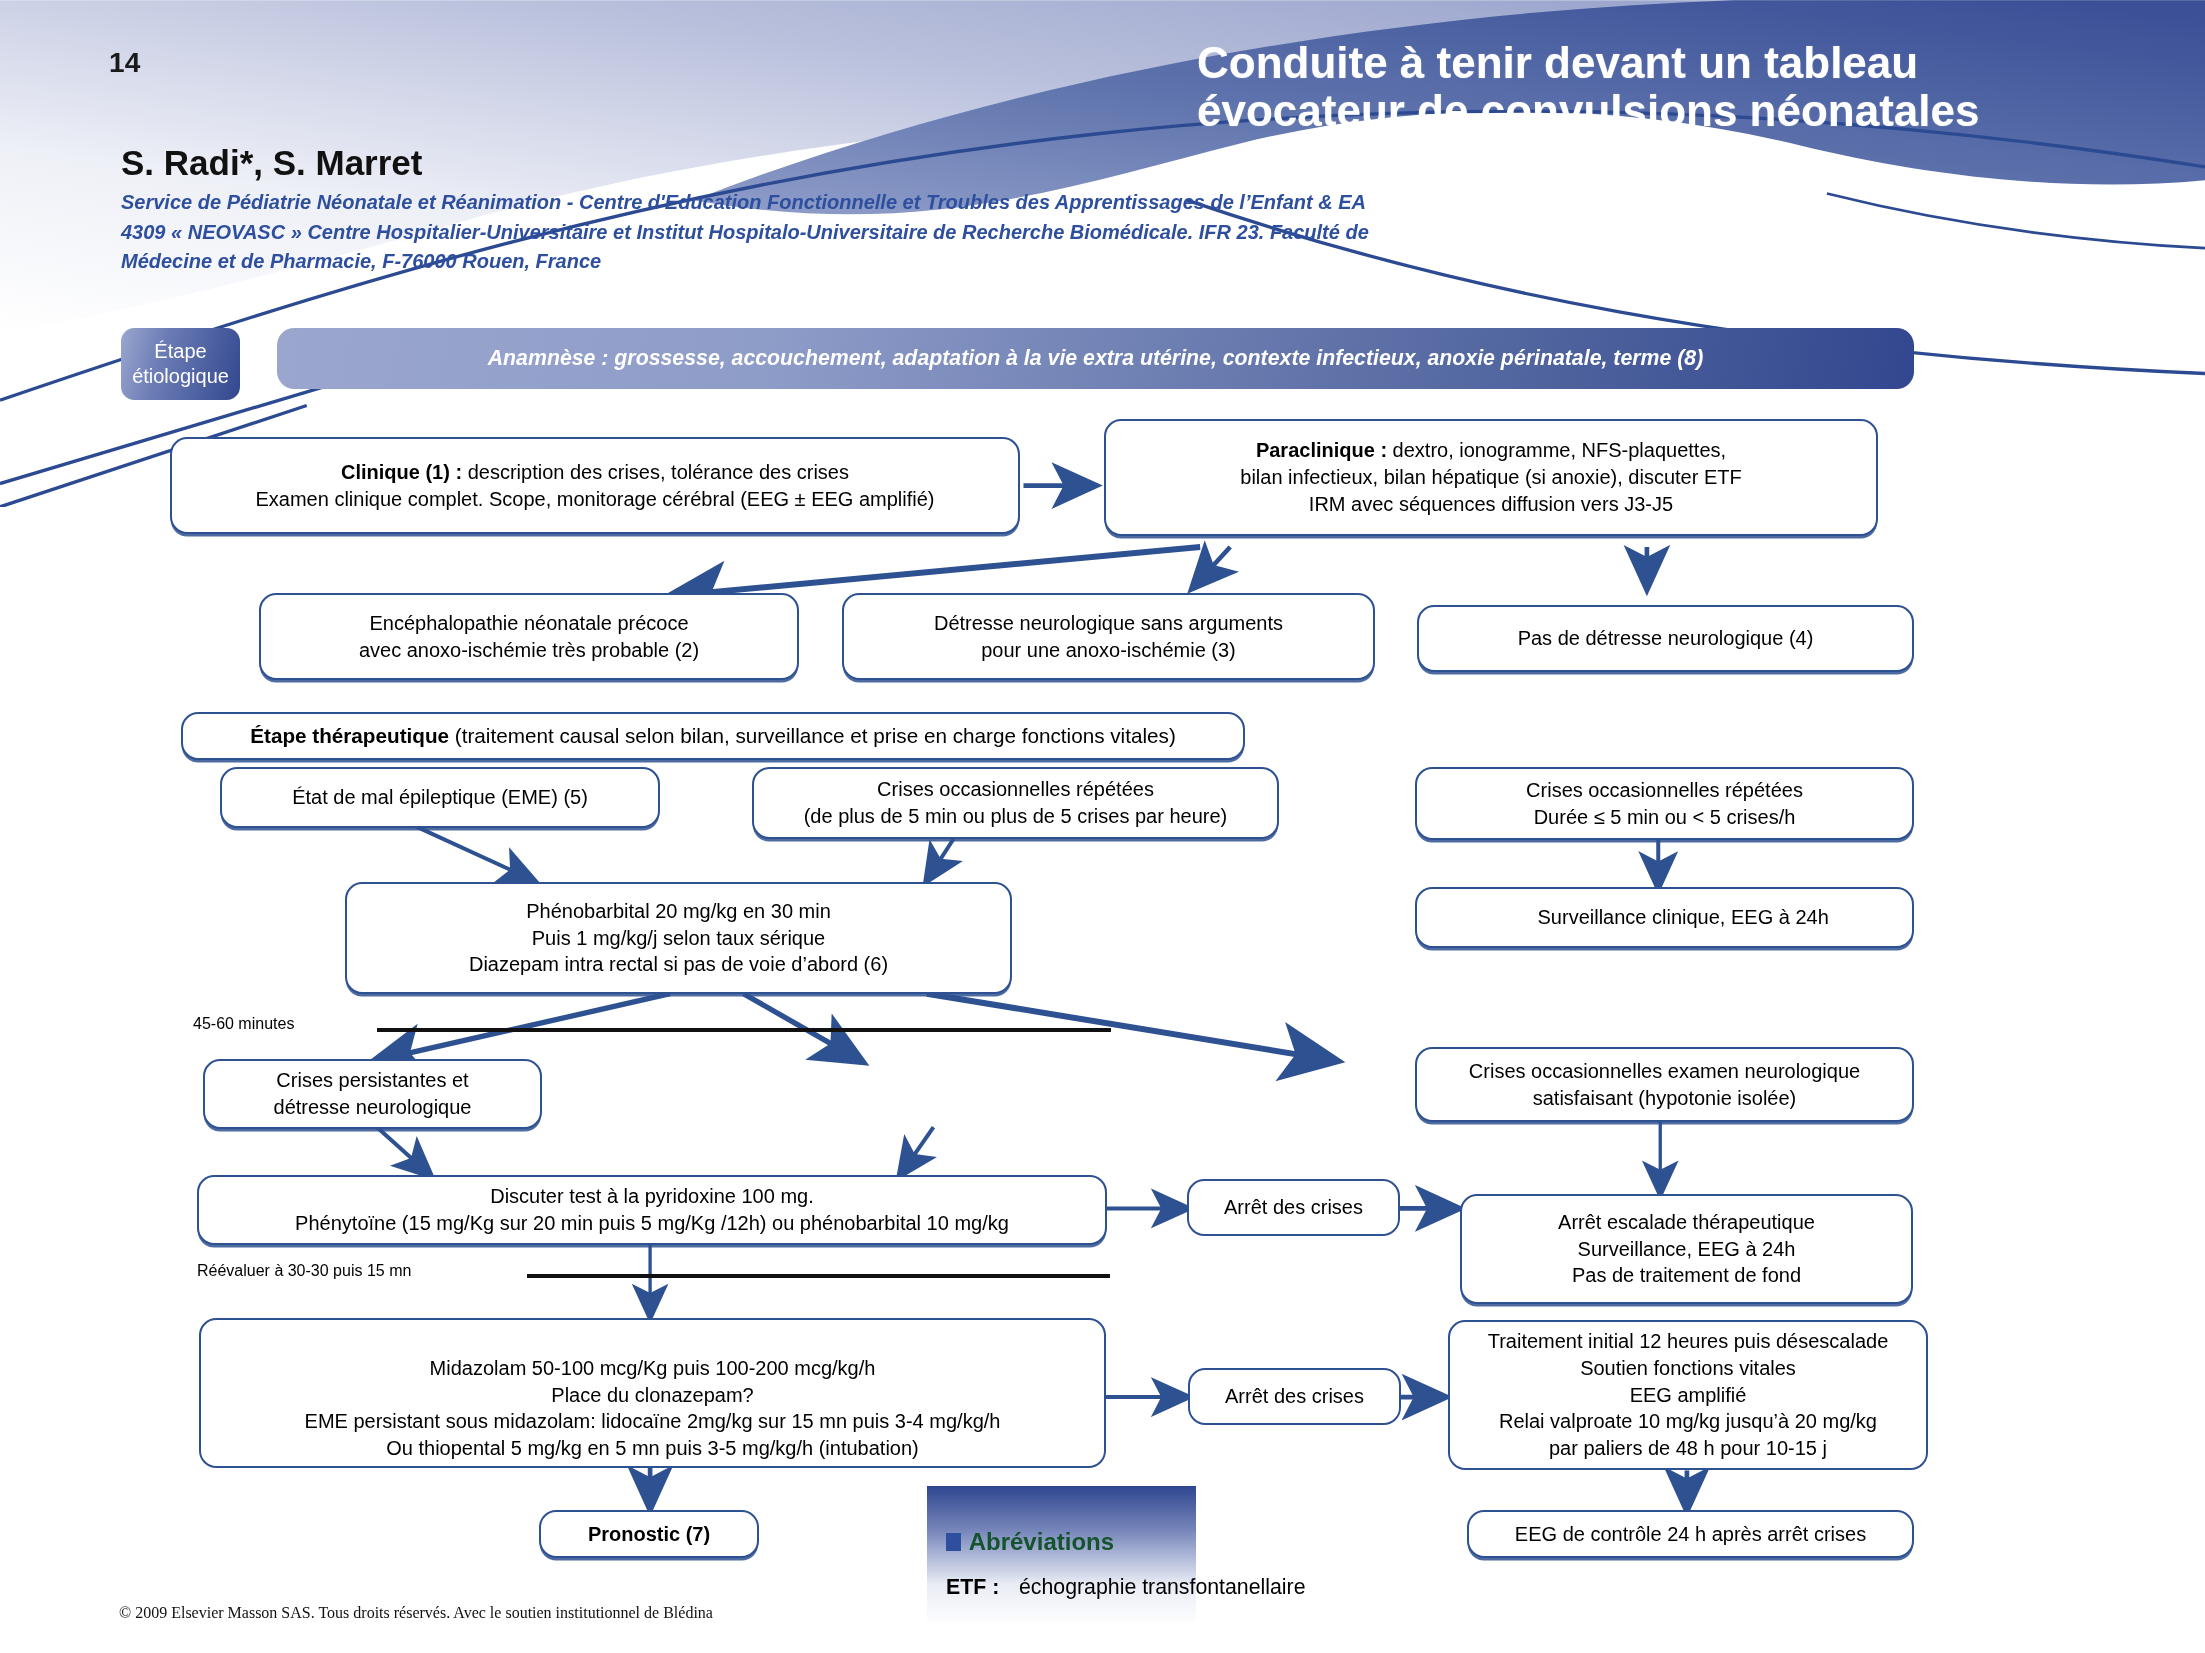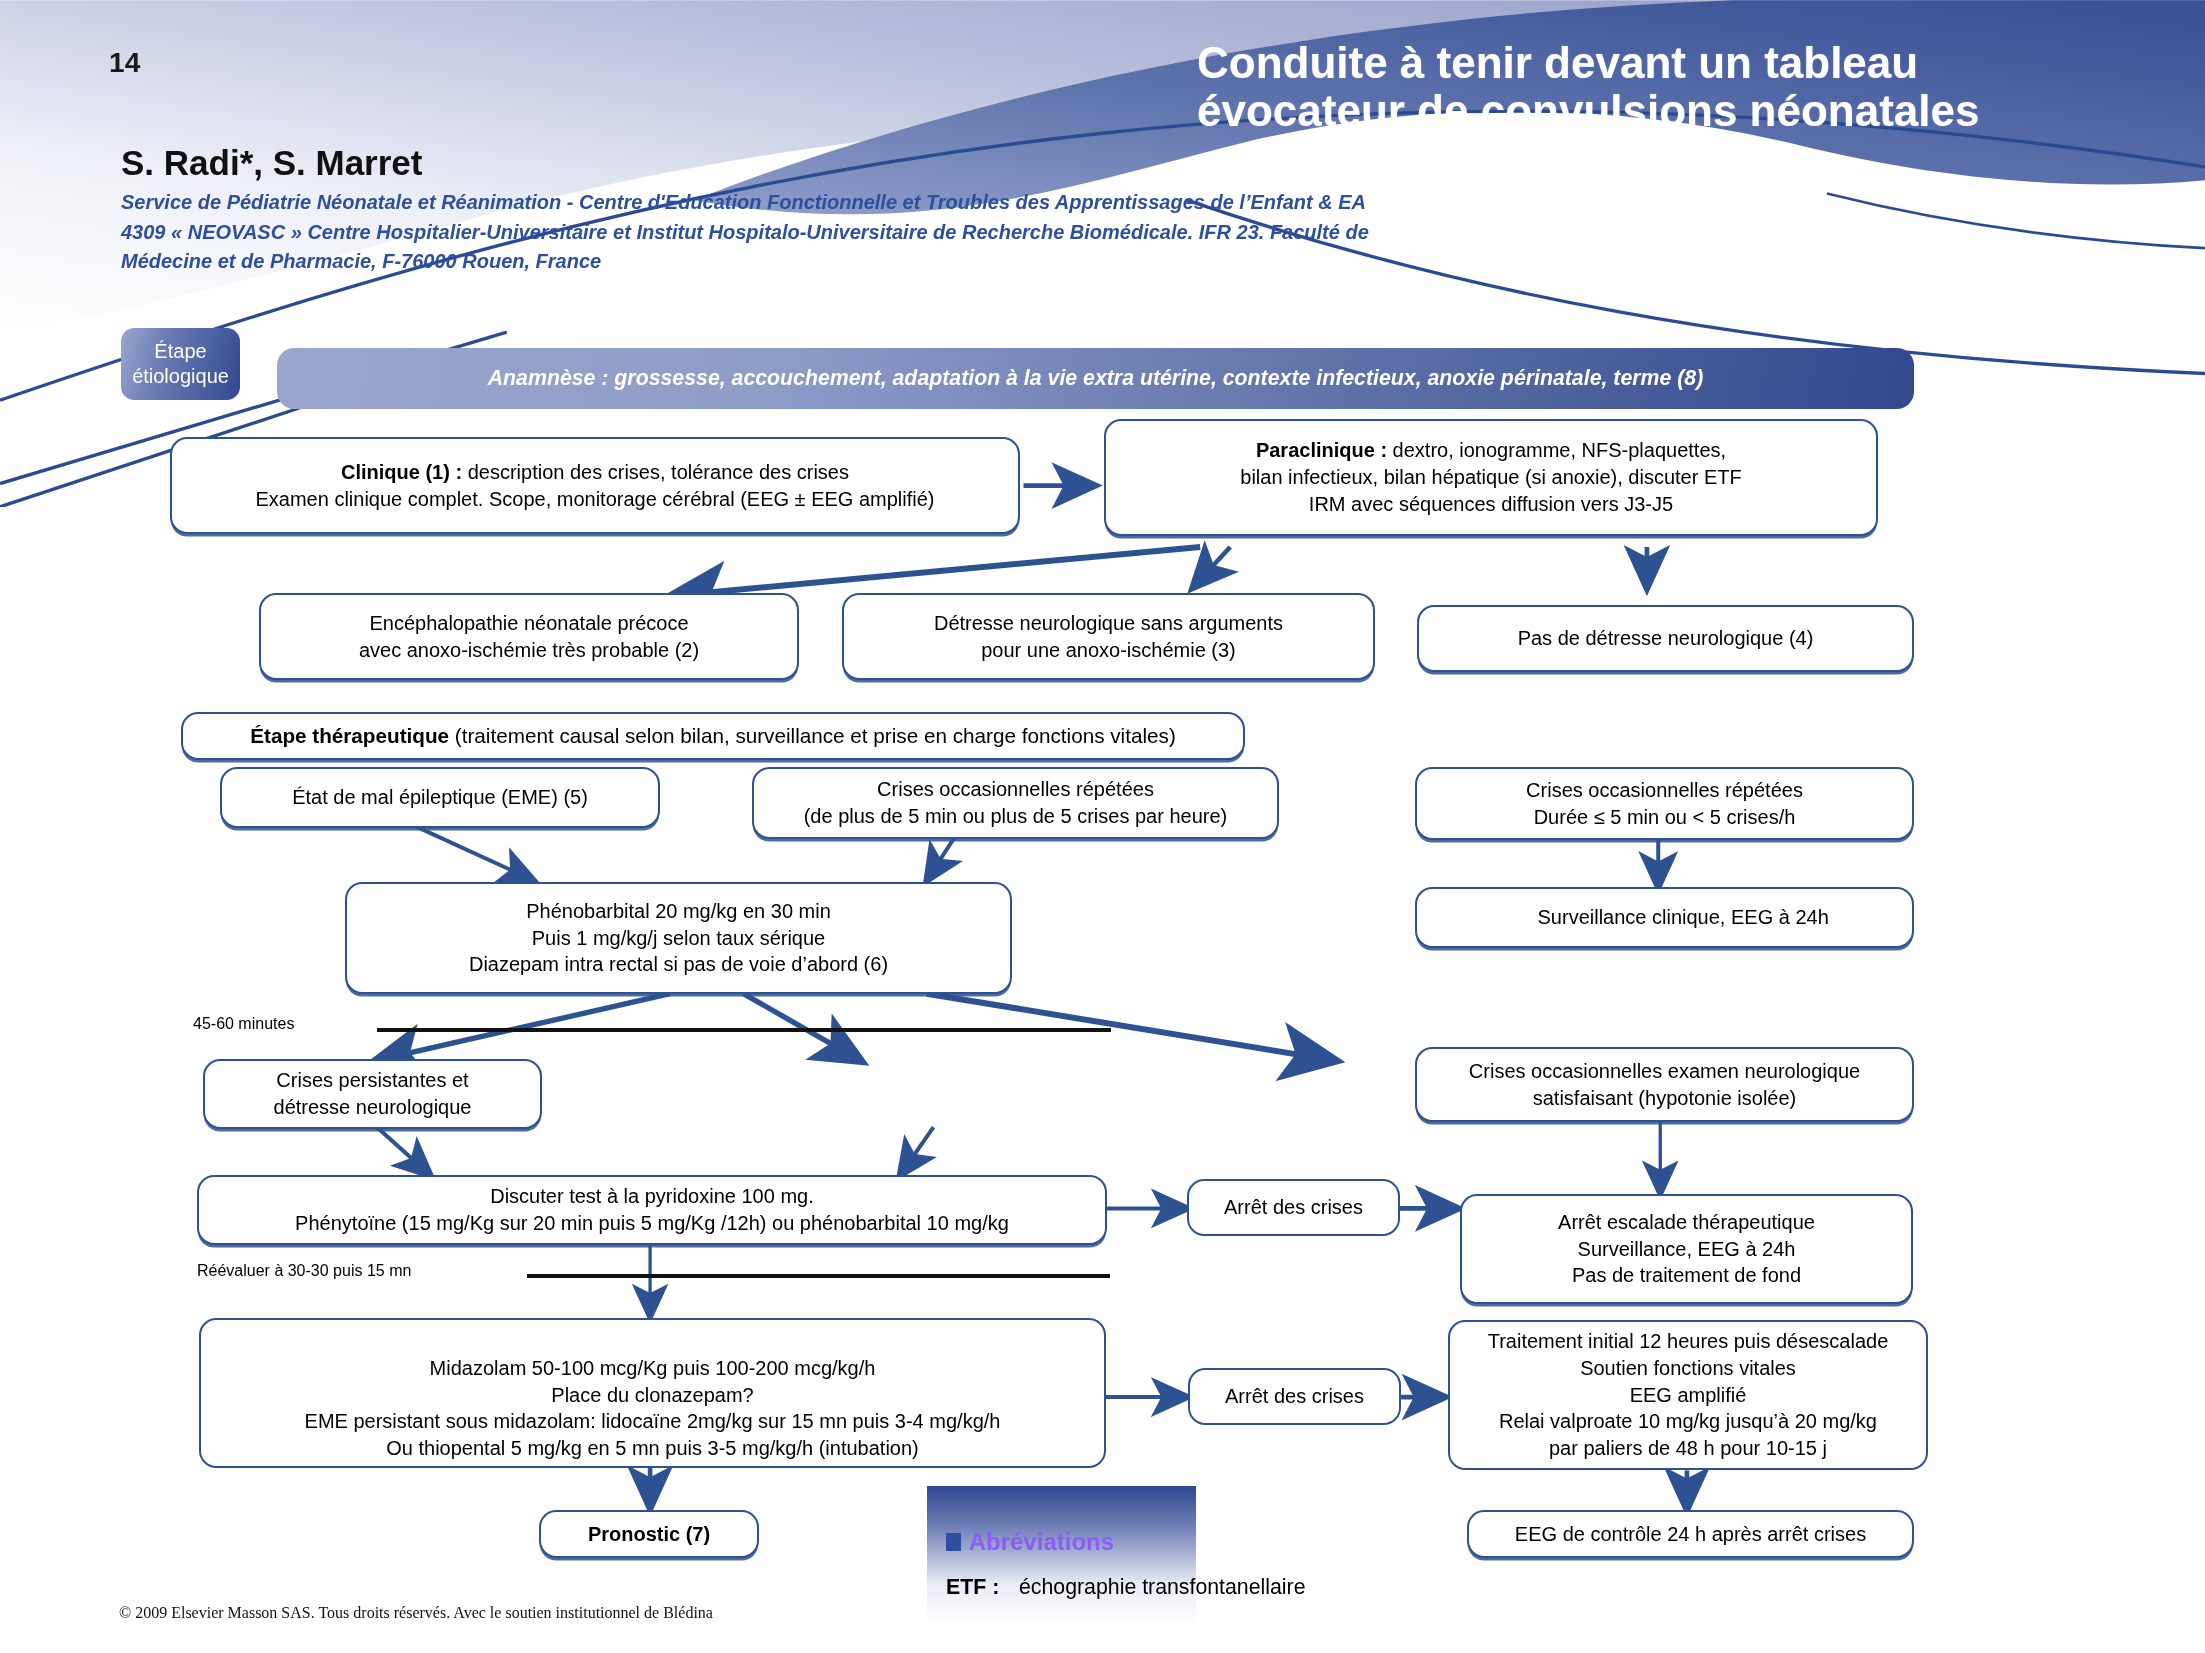--- a/index.html
+++ b/index.html
@@ -97,21 +97,20 @@
     background:linear-gradient(100deg,#9aa6ce 0%,#8e9cc8 30%,#52669f 75%,#32478f 100%);
     color:#ffffff;
     display:flex;
     align-items:center;
     justify-content:center;
     text-align:center;
     font-size:21.3px;
     font-style:italic;
     font-weight:bold;
     padding:0 13.3px;
-    margin-top:20px;
   }
 
   .ruleline{
     position:absolute;
     height:4px;
     background:#111111;
   }
   .rulelabel{
     position:absolute;
     font-size:16px;
@@ -124,21 +123,21 @@
     position:absolute;
     left:927px; top:1486px;
     width:269px; height:140px;
     background:linear-gradient(180deg,#2f468f 0%,#7787bb 32%,#e9ecf5 70%,#ffffff 100%);
   }
   #abbrev-title{
     position:absolute;
     left:946px; top:1528px;
     font-size:24px;
     font-weight:bold;
-    color:#8b5cf6;
+    color:#14532d;
     display:flex;align-items:center;gap:8px;
   }
   #abbrev-bullet{
     width:14.7px;height:17.3px;background:#2d4f9e;display:inline-block;
   }
   #abbrev-key{
     position:absolute;
     left:946px; top:1575px;
     font-size:21.3px;
     font-weight:bold;

